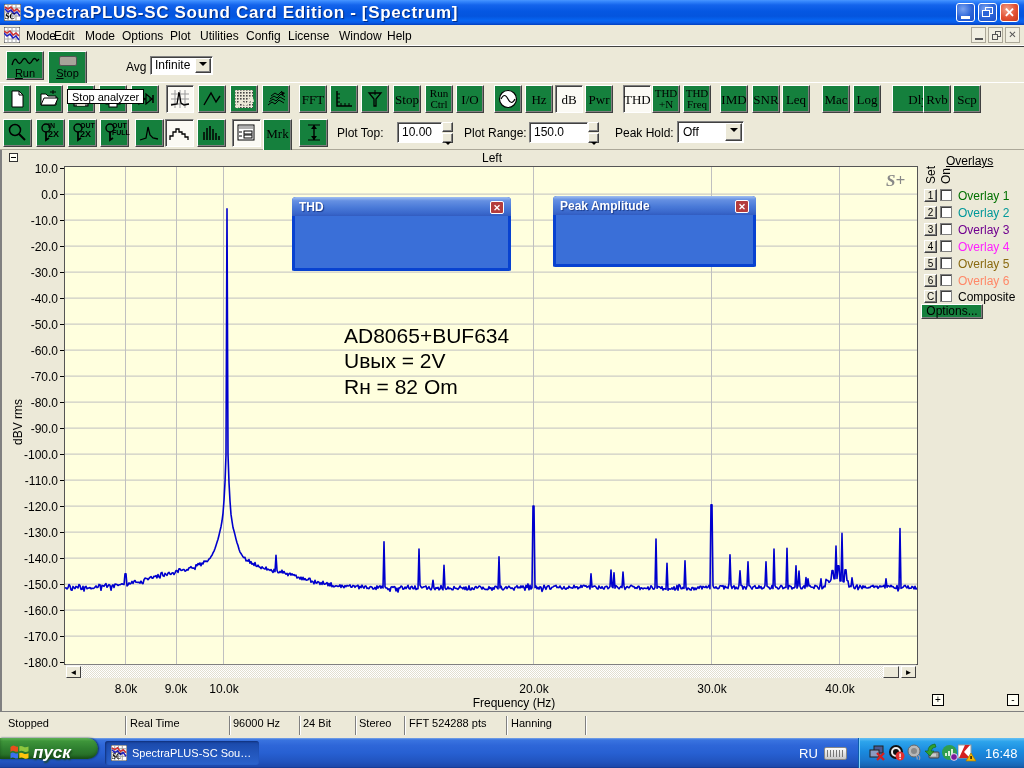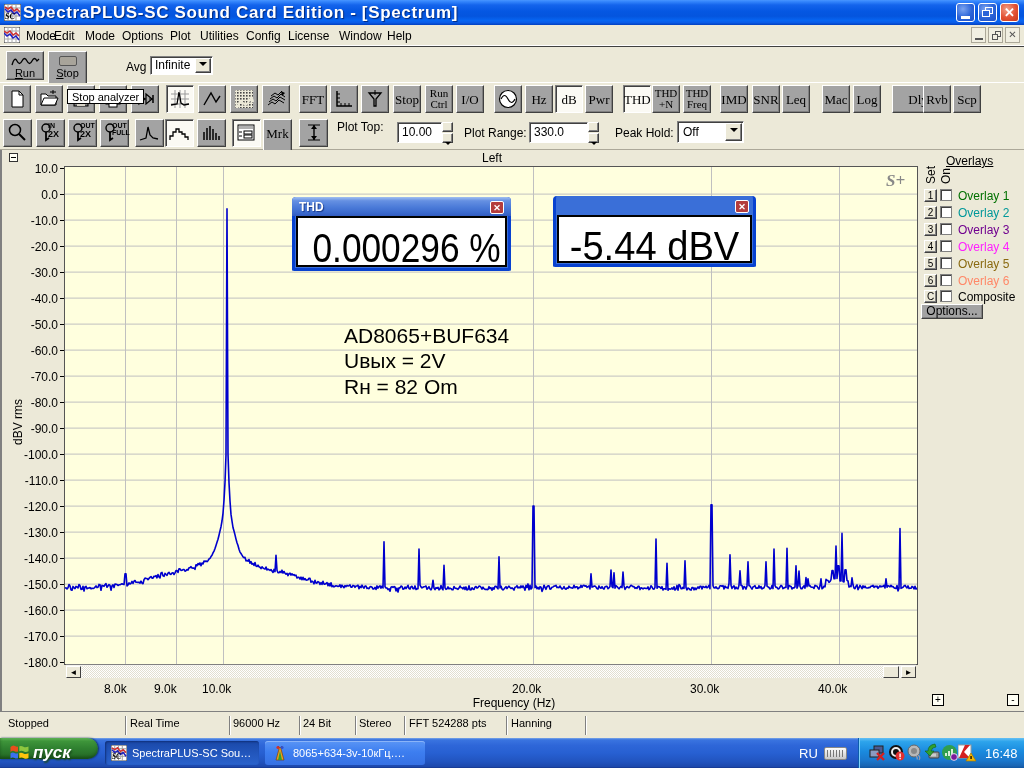--- a/index.html
+++ b/index.html
@@ -14,32 +14,32 @@
 
 #menubar{left:0;top:25px;width:1024px;height:20px;background:#ece9d8}
 #menubar .mi{position:absolute;top:4px;font-size:12px;color:#000}
 .mdibtn{top:2px;width:15px;height:16px;border:1px solid #aca899;background:#f1efe2;color:#555;font-size:10px;text-align:center;line-height:14px}
 #menuline{left:0;top:45px;width:1024px;height:2px;background:linear-gradient(#fff 0 1px,#404040 1px 2px)}
 
 .tb{background:#ece9d8}
 #tb1{left:0;top:47px;width:1024px;height:36px;border-bottom:1px solid #fff}
 #tb2{left:0;top:83px;width:1024px;height:33px}
 #tb3{left:0;top:116px;width:1024px;height:34px;border-bottom:1px solid #aca899}
-.btn3d{position:absolute;background:#a3a3a3;border:1px solid;border-color:#fff #404040 #404040 #fff;box-shadow:inset -1px -1px 0 #808080}
+.btn3d{position:absolute;background:#15803d;border:1px solid;border-color:#fff #404040 #404040 #fff;box-shadow:inset -1px -1px 0 #808080}
 .btn3d.dn{background:#fbfaf4;border-color:#808080 #fff #fff #808080;box-shadow:inset 1px 1px 0 #404040}
 .ibtn{width:28px;height:28px}
 .serif{font-family:"Liberation Serif",serif}
 .lbl{position:absolute;font-size:12px;color:#000}
 .field{position:absolute;background:#fff;border:1px solid;border-color:#808080 #fff #fff #808080;box-shadow:inset 1px 1px 0 #404040;font-size:12px;color:#000}
 .drop{position:absolute;background:#ece9d8;border:1px solid;border-color:#fff #404040 #404040 #fff;box-shadow:inset -1px -1px 0 #808080;text-align:center}
 .arrow-dn{display:inline-block;width:0;height:0;border:4px solid transparent;border-top:4px solid #000;margin-top:2px}
 
 #client{left:0;top:150px;width:1024px;height:561px;background:#ece9d8;border-left:2px solid #808080}
 .ylab{position:absolute;font-size:12px;color:#000;text-align:right;width:44px}
-.xlab{position:absolute;font-size:12px;color:#000;width:44px}
+.xlab{position:absolute;font-size:12px;color:#000;text-align:center;width:44px}
 .tick{position:absolute;width:4px;height:1px;background:#000}
 #scroll{left:66px;top:664px;width:850px;height:14px;background:#f4f3ee;border-top:1px solid #808080}
 .scrbtn{position:absolute;width:15px;height:12px;background:#ece9d8;border:1px solid;border-color:#fff #404040 #404040 #fff;font-size:8px;line-height:11px;text-align:center;color:#000}
 
 .vwin{position:absolute;border:3px solid #0842d0;border-top:none;border-radius:4px 4px 2px 2px;background:#3a6fd8}
 .vtitle{position:absolute;left:-3px;right:-3px;top:0;height:19px;border-radius:4px 4px 0 0;background:linear-gradient(to bottom,#a2c0f0 0%,#6590e2 20%,#4a7ad8 55%,#3a68cc 85%,#325cc0 100%);color:#fff;font-size:12px;font-weight:bold;padding:3px 0 0 7px;text-shadow:1px 1px 1px #1a3a8a}
 .vclose{position:absolute;top:4px;width:14px;height:13px;background:#b43c3c;border:1px solid #fff;border-radius:2px;color:#fff;font-size:9px;font-weight:bold;text-align:center;line-height:12px}
 .vbody{position:absolute;left:1px;right:1px;top:19px;bottom:1px;background:#fff;border:2px solid #000}
 .vtext{position:absolute;width:100%;text-align:center;font-size:41px;color:#000;white-space:nowrap}
 
@@ -331,31 +331,31 @@
 <div class="btn3d" style="left:263px;top:3px;width:29px;height:40px">
       <div class="abs serif" style="left:0;top:6px;width:100%;text-align:center;font-size:13px">Mrk</div>
     </div>
 <div class="btn3d" style="left:299px;top:3px;width:29px;height:28px">
       <svg class="abs" style="left:4px;top:3px" width="20" height="20" viewBox="0 0 20 20">
         <path d="M10 2v15" stroke="#000" stroke-width="1.4"></path>
         <path d="M10 2l-3 4h6z M10 17l-3-4h6z" fill="#000"></path>
         <path d="M4 2h12M4 17h12" stroke="#000"></path>
       </svg>
     </div>
-<div class="lbl" style="left:337px;top:4px">Plot Top:</div>
+<div class="lbl" style="left:337px;top:10px">Plot Top:</div>
 <div class="field" style="left:397px;top:6px;width:45px;height:21px">
       <div class="abs" style="left:4px;top:2px">10.00</div>
     </div>
 <div class="abs" style="left:442px;top:6px;width:11px;height:21px">
 <div class="drop" style="left:0;top:0;width:11px;height:10px"><span class="arrow-dn" style="border-width:3px;border-bottom:3px solid #000;border-top:none;margin-top:0"></span></div>
 <div class="drop" style="left:0;top:11px;width:11px;height:10px"><span class="arrow-dn" style="border-width:3px;margin-top:0"></span></div>
     </div>
 <div class="lbl" style="left:464px;top:10px">Plot Range:</div>
 <div class="field" style="left:529px;top:6px;width:59px;height:21px">
-      <div class="abs" style="left:4px;top:2px">330.0</div>
+      <div class="abs" style="left:4px;top:2px">150.0</div>
     </div>
 <div class="abs" style="left:588px;top:6px;width:11px;height:21px">
 <div class="drop" style="left:0;top:0;width:11px;height:10px"><span class="arrow-dn" style="border-width:3px;border-bottom:3px solid #000;border-top:none;margin-top:0"></span></div>
 <div class="drop" style="left:0;top:11px;width:11px;height:10px"><span class="arrow-dn" style="border-width:3px;margin-top:0"></span></div>
     </div>
 <div class="lbl" style="left:615px;top:10px">Peak Hold:</div>
 <div class="field" style="left:677px;top:5px;width:67px;height:22px">
       <div class="abs" style="left:5px;top:3px">Off</div>
 <div class="drop" style="right:1px;top:1px;width:17px;height:18px"><span class="arrow-dn" style="margin-top:4px"></span></div>
     </div>
@@ -450,29 +450,24 @@
 <div class="xlab" style="left:690px;top:682px">30.0k</div>
 <div class="xlab" style="left:818px;top:682px">40.0k</div>
 <div class="abs" style="left:434px;top:696px;width:160px;text-align:center;font-size:12px">Frequency (Hz)</div>
 <div class="abs serif" style="left:886px;top:171px;font-size:17px;font-style:italic;font-weight:bold;color:#888">S+</div>
 <div class="abs" style="left:932px;top:694px;width:12px;height:12px;border:1px solid #000;background:#fffff4;font-size:10px;line-height:10px;text-align:center">+</div>
 <div class="abs" style="left:1007px;top:694px;width:12px;height:12px;border:1px solid #000;background:#fffff4;font-size:10px;line-height:10px;text-align:center">-</div>
 <div class="abs" style="left:344px;top:323px;font-size:21px;color:#000;line-height:25.3px;white-space:nowrap">AD8065+BUF634<br>Uвых = 2V<br>Rн = 82 Om</div>
 <div class="vwin" style="left:292px;top:197px;width:219px;height:74px">
 <div class="vtitle">THD</div>
 <div class="vclose" style="right:4px">✕</div>
-<div class="vbody">
-      <div class="vtext" style="top:7px;transform:scaleX(.86);transform-origin:center">0.000296 %</div>
-    </div>
 </div>
 <div class="vwin" style="left:553px;top:196px;width:203px;height:71px">
+<div class="vtitle">Peak Amplitude</div>
 <div class="vclose" style="right:4px">✕</div>
-<div class="vbody">
-      <div class="vtext" style="top:6px;transform:scaleX(.93);transform-origin:center">-5.44 dBV</div>
-    </div>
 </div>
 <div class="abs ovl" style="left:946px;top:154px;text-decoration:underline;font-size:12px">Overlays</div>
 <div class="abs ovl" style="left:920px;top:169px;width:21px;height:12px;line-height:12px;transform:rotate(-90deg);transform-origin:center;text-align:center">Set</div>
 <div class="abs ovl" style="left:936px;top:170px;width:19px;height:12px;line-height:12px;transform:rotate(-90deg);transform-origin:center;text-align:center">On</div>
 <div class="ovbtn" style="left:924px;top:189px">1</div>
 <div class="ovchk" style="left:940px;top:189px"></div>
 <div class="abs ovl" style="left:958px;top:189px;color:#007000">Overlay 1</div>
 <div class="ovbtn" style="left:924px;top:206px">2</div>
 <div class="ovchk" style="left:940px;top:206px"></div>
 <div class="abs ovl" style="left:958px;top:206px;color:#00989a">Overlay 2</div>
@@ -523,29 +518,20 @@
 <rect x="0" y="0" width="17" height="17" fill="#fff" stroke="#333"></rect>
 <g stroke="#999" stroke-width="1">
           <path d="M0 4h17M0 8h17M0 12h17M4 0v17M8 0v17M12 0v17"></path>
         </g>
 <polyline points="1,3 4,5 7,3 10,7 13,5 16,8" fill="none" stroke="#d03030" stroke-width="1.6"></polyline>
 <polyline points="1,5 4,8 7,6 10,10 13,8 16,12" fill="none" stroke="#2020c0" stroke-width="1.6"></polyline>
 <text x="1" y="15" font-size="8" font-family="Liberation Serif" font-style="italic" font-weight="bold" fill="#000">SC</text>
       </svg>
       <div class="abs" style="left:27px;top:6px">SpectraPLUS-SC Sou…</div>
     </div>
-<div id="tbtn2" class="taskbtn">
-      <svg class="abs" style="left:8px;top:4px" width="15" height="16" viewBox="0 0 15 16">
-<path d="M3 15 L6 4 5 1 7 3 9 1 8 4 11 15 Z" fill="#e8a020" stroke="#804000" stroke-width=".7"></path>
-<path d="M5 15 L7 6 9 15" fill="#30a030"></path>
-<circle cx="5" cy="2.5" r="1.6" fill="#d03030"></circle>
-        <circle cx="9" cy="2.5" r="1.6" fill="#3050d0"></circle>
-</svg>
-      <div class="abs" style="left:28px;top:6px">8065+634-3v-10кГц….</div>
-    </div>
 <div class="abs" style="left:799px;top:8px;color:#fff;font-size:13px">RU</div>
 <div class="abs" style="left:824px;top:9px;width:23px;height:13px;background:linear-gradient(#fdfdfd,#c8c8c8);border:1px solid #888;border-radius:2px">
 <div class="abs" style="left:2px;top:2px;width:17px;height:7px;background:repeating-linear-gradient(to right,#777 0 1px,transparent 1px 3px)"></div>
     </div>
 <div id="tray">
 <svg class="abs" style="left:10px;top:7px" width="17" height="16" viewBox="0 0 17 16">
         <rect x="5" y="1" width="9" height="7" fill="#4a5a90" stroke="#222"></rect>
         <rect x="1" y="5" width="9" height="7" fill="#8a9ac0" stroke="#222"></rect>
         <path d="M8 8 L15 15 M15 8 L8 15" stroke="#d42020" stroke-width="2.4"></path>
       </svg>

